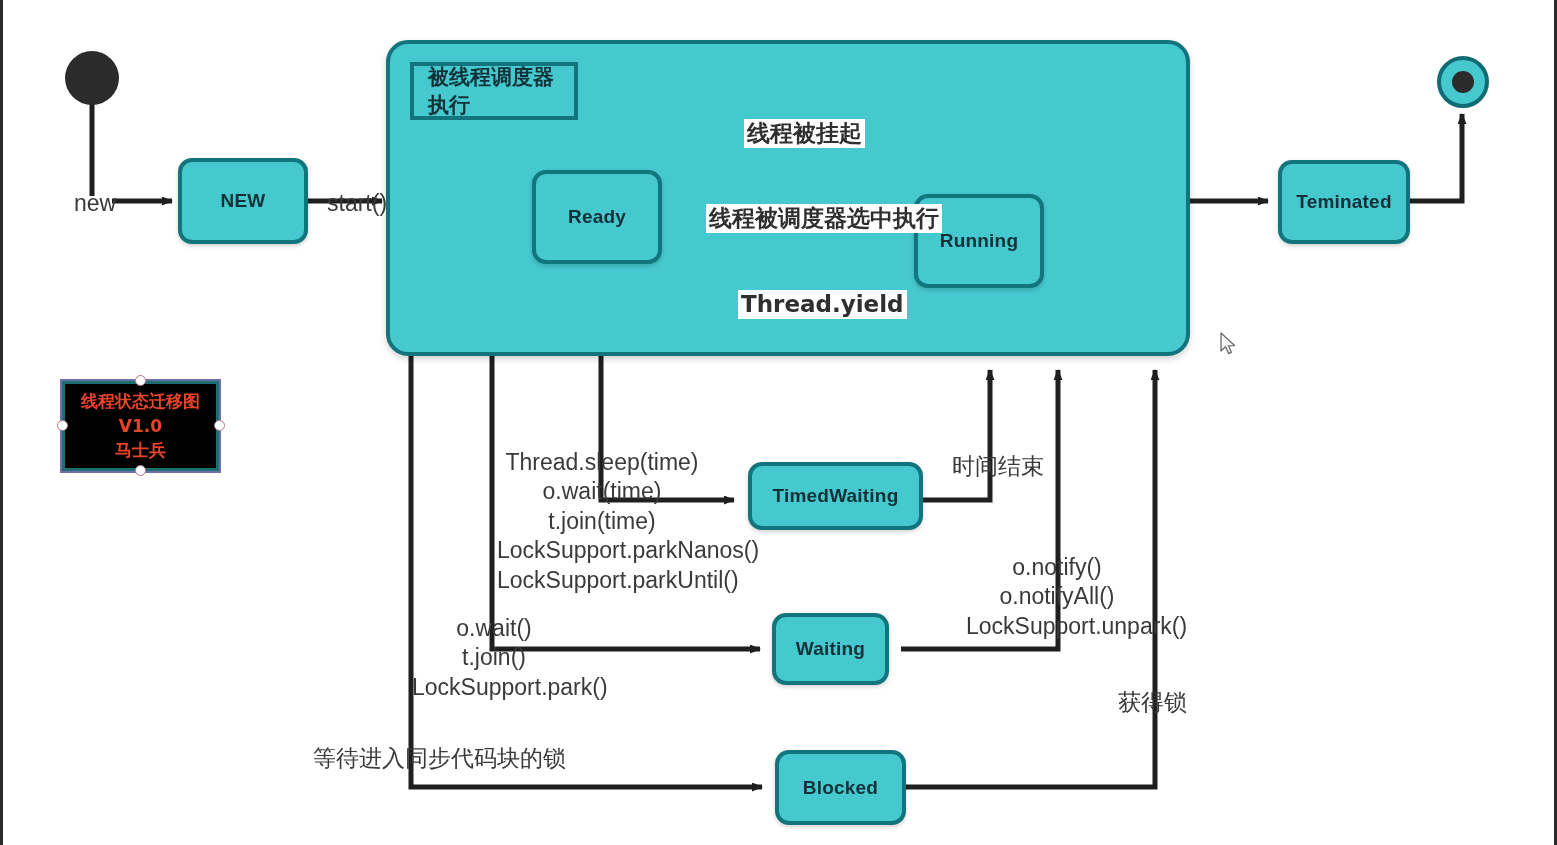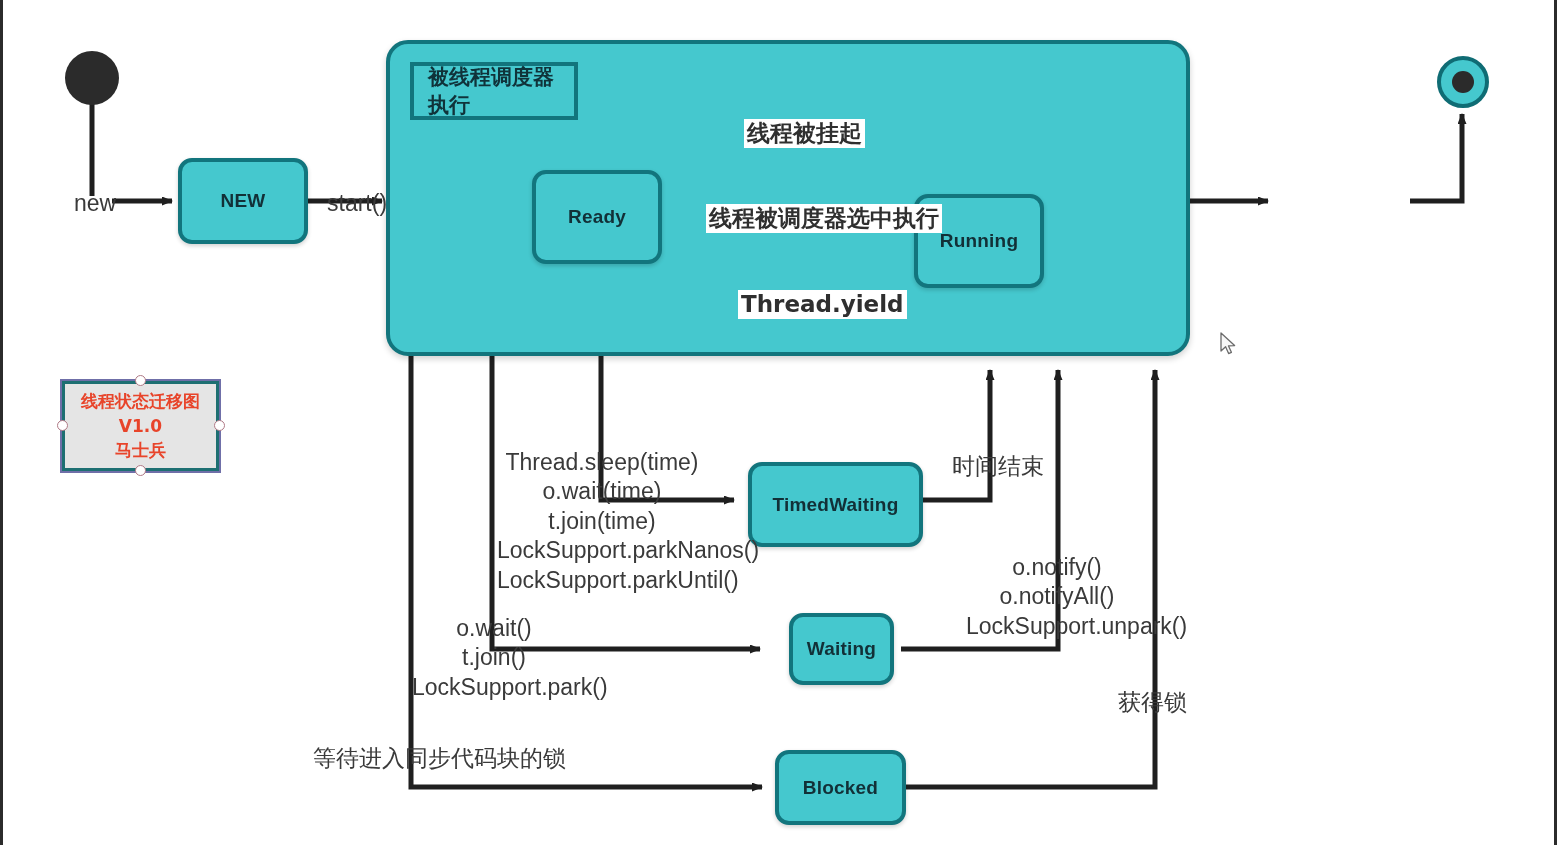--- a/index.html
+++ b/index.html
@@ -115,21 +115,21 @@
     font-family: "Liberation Sans", sans-serif;
     font-weight: normal;
     color: #3a3a3a;
   }
   .label.centered { text-align: center; }
 
   
   .legend-note {
     position: absolute;
     box-sizing: border-box;
-    background: #e5e5e5;
+    background: #000000;
     border: 3px solid #1d6f72;
     outline: 2px solid #6f6fa8;
     display: flex;
     flex-direction: column;
     align-items: center;
     justify-content: center;
     color: #e8442a;
     font-weight: bold;
     font-size: 17px;
     line-height: 1.45;
@@ -214,26 +214,29 @@
   </div>
 
   <div class="node" style="left:532px; top:170px; width:130px; height:94px;align-items:center;">
     <span>Ready</span>
   </div>
 
   <div class="node" style="left:914px; top:170px; width:130px; height:94px;margin-top:24px;">
     <span>Running</span>
   </div>
 
-
-  <div class="node" style="left:748px; top:462px; width:175px; height:85px;">
+  <div class="node" style="left:1278px; top:160px; width:132px; height:84px;">
+    <span>Teminated</span>
+  </div>
+
+  <div class="node" style="left:748px; top:462px; width:175px; height:68px;">
     <span>TimedWaiting</span>
   </div>
 
-  <div class="node" style="left:789px; top:613px; width:105px; height:72px;">
+  <div class="node" style="left:772px; top:613px; width:117px; height:72px;">
     <span>Waiting</span>
   </div>
 
   <div class="node" style="left:775px; top:750px; width:131px; height:75px;">
     <span>Blocked</span>
   </div>
 
   <div class="label plain-mono" style="left:74px; top:189px;">new</div>
 
   <div class="label plain-mono" style="left:327px; top:189px;">start()</div>

